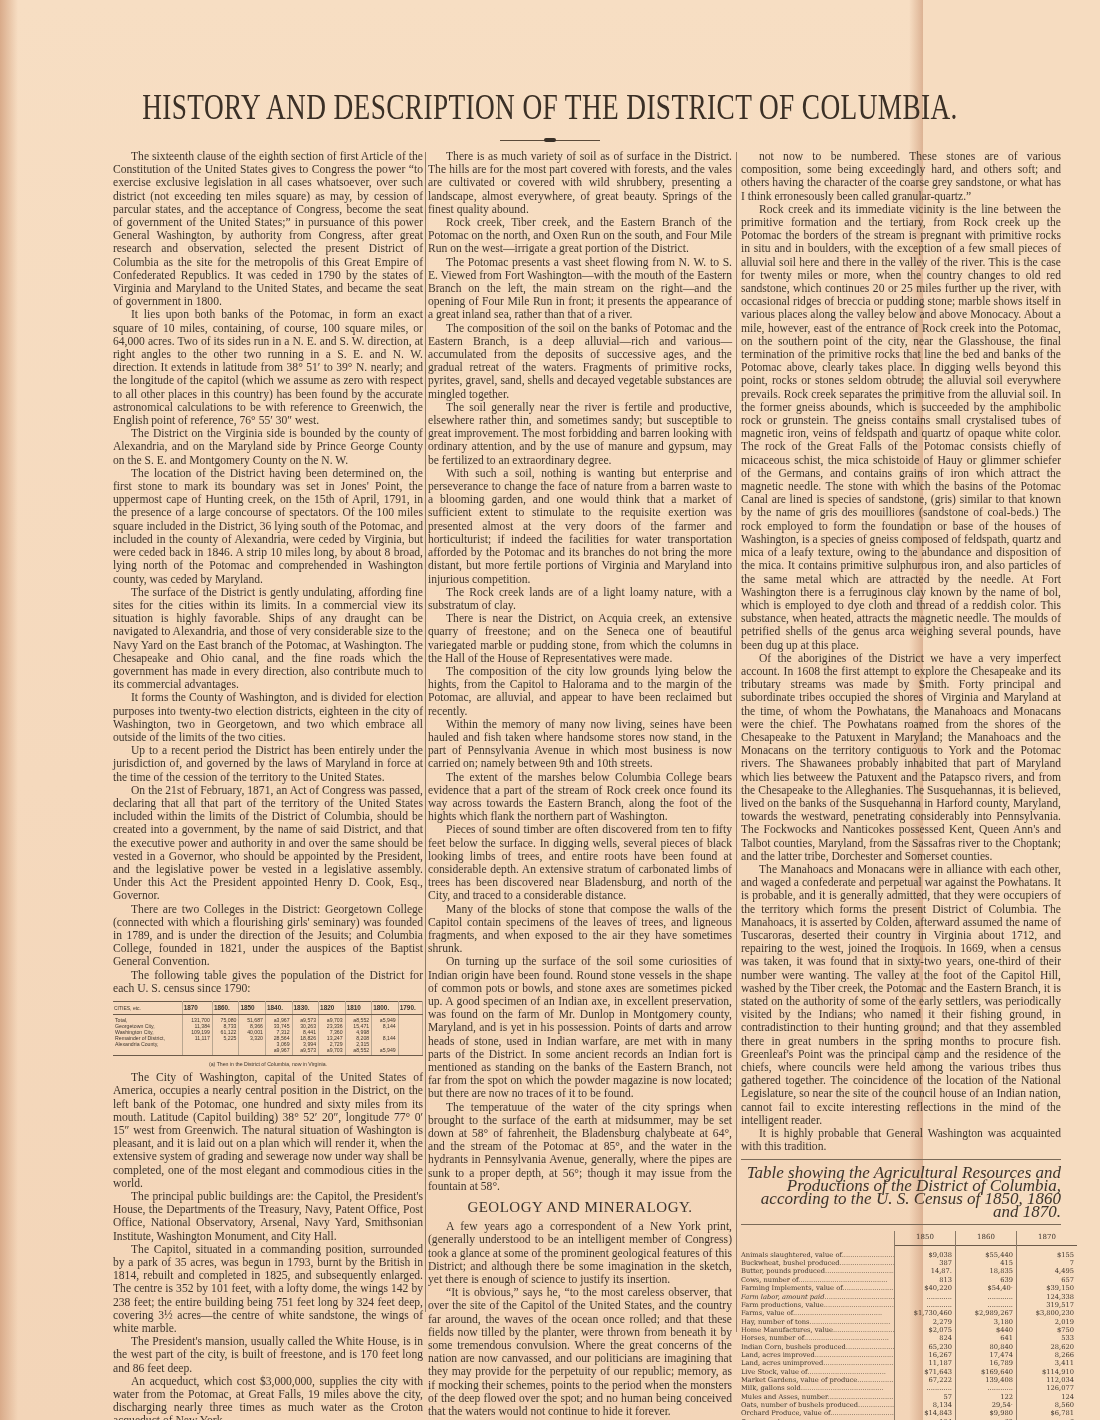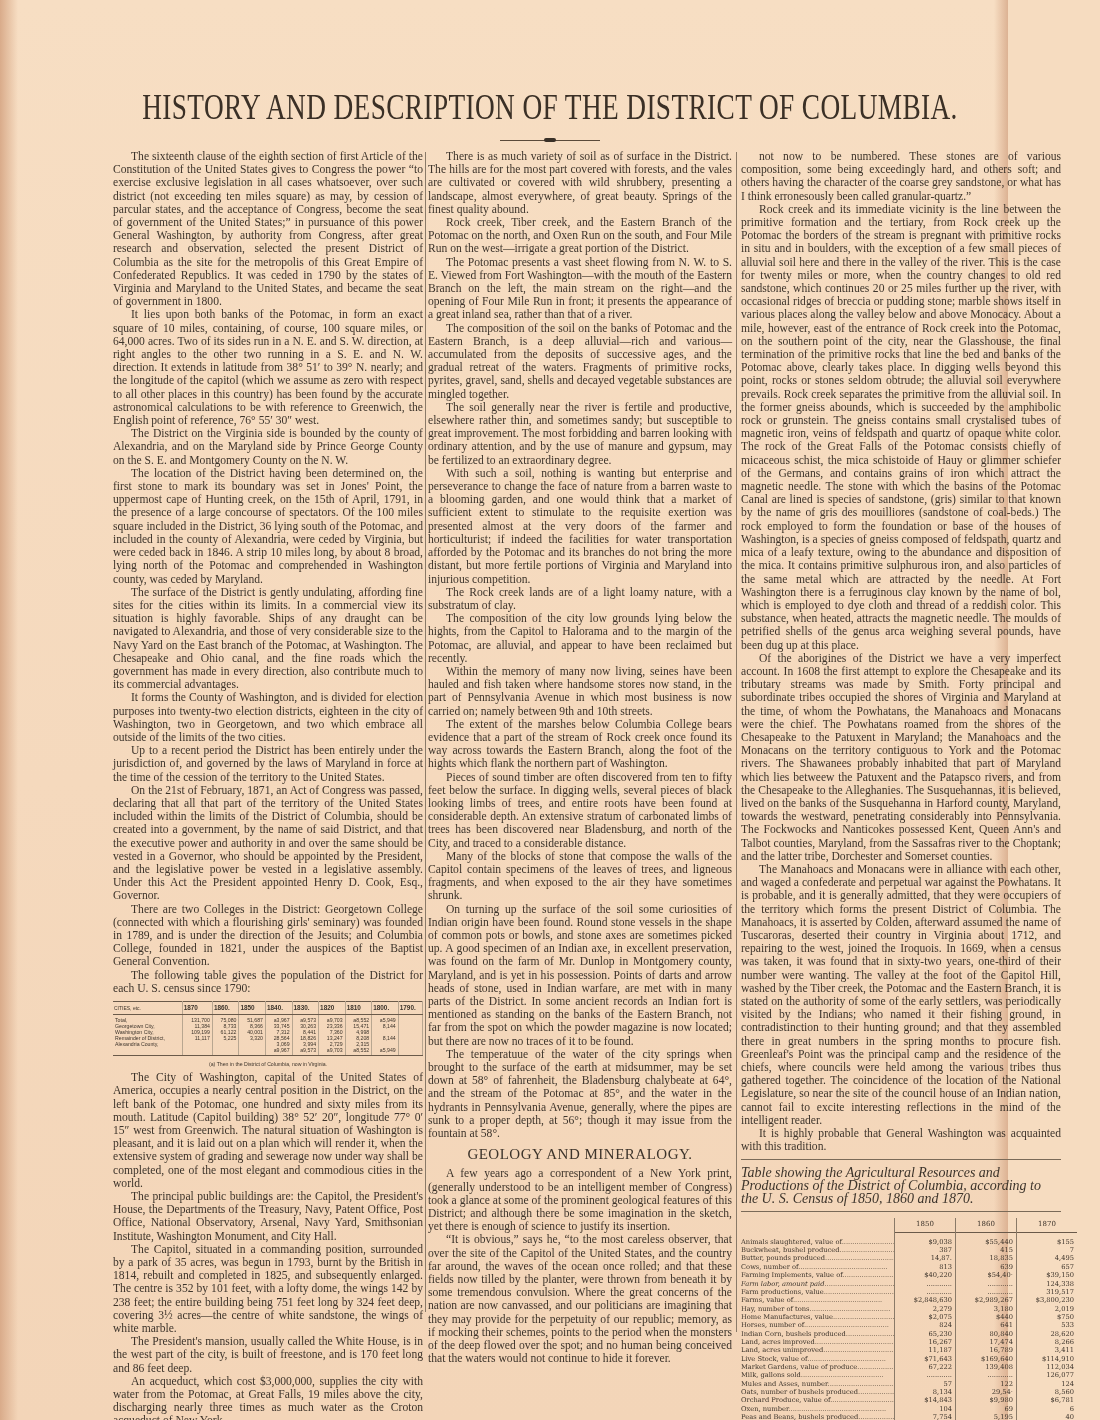--- a/index.html
+++ b/index.html
@@ -1,18 +1,18 @@
 <!DOCTYPE html>
 <html><head>
 <meta charset="utf-8">
 <style>
   html,body{margin:0;padding:0;}
   body{width:1100px;height:1420px;background:#f6dcc0;position:relative;overflow:hidden;
        font-family:"Liberation Serif","DejaVu Serif",serif;color:#3a3128;}
-  .page{position:absolute;left:0;top:0;width:1008px;height:1420px;
+  .page{position:absolute;left:0;top:0;width:923px;height:1420px;
         background:linear-gradient(180deg,#f7dec3 0%,#f5d9bd 55%,#f3d5b8 100%);}
   .title{position:absolute;top:88px;left:0;width:1100px;text-align:center;
          font-family:"Liberation Serif","DejaVu Serif",serif;font-size:35px;letter-spacing:0.5px;
          color:#3b3026;transform:scaleX(0.78);transform-origin:center;white-space:nowrap;}
   .ornament{position:absolute;top:138px;left:500px;width:100px;height:4px;}
   .ornament .line{position:absolute;top:1.5px;left:0;width:100px;height:1px;background:#5a4a3a;}
   .ornament .dia{position:absolute;top:0;left:44px;width:12px;height:4px;background:#3a3128;border-radius:2px;}
   .col{position:absolute;top:150px;font-size:11.6px;line-height:13.2px;text-align:justify;color:#3d342b;}
   .c1{left:113px;width:310px;}
   .c2{left:428px;width:304px;}
@@ -22,21 +22,21 @@
   .sec{text-align:center;text-indent:0 !important;font-size:15px;letter-spacing:0.5px;margin:8px 0 6px 0 !important;}
   
   .pop{margin:6px 0 2px 0;width:100%;border-collapse:collapse;font-family:"Liberation Sans","DejaVu Sans",sans-serif;font-size:5.2px;line-height:6px;}
   .pop th{font-weight:bold;font-size:6.4px;border-bottom:1px solid #6a5a4a;border-top:1.5px solid #6a5a4a;padding:3px 1px;border-right:1px solid #b8a690;}
   .pop th:first-child{font-size:5px;font-weight:normal;}
   .pop td{text-align:right;padding:2px 2px;vertical-align:top;border-right:1px solid #b8a690;white-space:pre-line;}
   .pop td:first-child{text-align:left;white-space:pre-line;}
   .pop tr.data td{border-bottom:1.5px solid #6a5a4a;}
   .popnote{font-family:"Liberation Sans","DejaVu Sans",sans-serif;font-size:5.2px;text-align:center;margin:4px 0 8px 0;text-indent:0 !important;}
   
-  .agcap{font-style:italic;text-align:left;text-indent:0 !important;font-size:14px;line-height:13px;margin-top:6px !important;}
+  .agcap{font-style:italic;text-align:right;text-indent:0 !important;font-size:17px;line-height:13px;margin-top:6px !important;}
   .hr{height:1px;background:#7a6a58;margin:6px 0;}
   .ag{width:100%;border-collapse:collapse;font-family:"DejaVu Serif",serif;font-size:6.7px;line-height:8.35px;}
   .ag th{font-weight:normal;font-size:7px;padding:2px 0 5px 0;text-align:center;border-left:1px solid #8a7a68;}
   .ag th span{display:inline-block;width:60px;border-bottom:1px solid #6a5a4a;padding-bottom:3px;}
   .ag th:first-child{border-left:none;}
   .ag td{padding:0 3px;text-align:right;border-left:1px solid #8a7a68;white-space:nowrap;}
   .ag td.lbl{text-align:left;border-left:none;padding-left:0;}
   .ag td.lbl .dots{color:#6a5a4a;}
   .edge-l{position:absolute;left:0;top:0;width:18px;height:1420px;background:linear-gradient(90deg,#d9ab8a,transparent);}
   .edge-r{position:absolute;right:0;top:0;width:14px;height:1420px;background:linear-gradient(270deg,#dcb293,transparent);}
@@ -150,20 +150,21 @@
 
   <div class="col c2">
     <div id="c2-pre">
         <p>There is as much variety of soil as of surface in the District. The hills are for the most part covered with forests, and the vales are cultivated or covered with wild shrubbery, presenting a landscape, almost everywhere, of great beauty. Springs of the finest quality abound.</p>
         <p>Rock creek, Tiber creek, and the Eastern Branch of the Potomac on the north, and Oxen Run on the south, and Four Mile Run on the west—irrigate a great portion of the District.</p>
         <p>The Potomac presents a vast sheet flowing from N. W. to S. E. Viewed from Fort Washington—with the mouth of the Eastern Branch on the left, the main stream on the right—and the opening of Four Mile Run in front; it presents the appearance of a great inland sea, rather than that of a river.</p>
         <p>The composition of the soil on the banks of Potomac and the Eastern Branch, is a deep alluvial—rich and various—accumulated from the deposits of successive ages, and the gradual retreat of the waters. Fragments of primitive rocks, pyrites, gravel, sand, shells and decayed vegetable substances are mingled together.</p>
         <p>The soil generally near the river is fertile and productive, elsewhere rather thin, and sometimes sandy; but susceptible to great improvement. The most forbidding and barren looking with ordinary attention, and by the use of manure and gypsum, may be fertilized to an extraordinary degree.</p>
         <p>With such a soil, nothing is wanting but enterprise and perseverance to change the face of nature from a barren waste to a blooming garden, and one would think that a market of sufficient extent to stimulate to the requisite exertion was presented almost at the very doors of the farmer and horticulturist; if indeed the facilities for water transportation afforded by the Potomac and its branches do not bring the more distant, but more fertile portions of Virginia and Maryland into injurious competition.</p>
         <p>The Rock creek lands are of a light loamy nature, with a substratum of clay.</p>
+        <p>There is near the District, on Acquia creek, an extensive quarry of freestone; and on the Seneca one of beautiful variegated marble or pudding stone, from which the columns in the Hall of the House of Representatives were made.</p>
         <p>The composition of the city low grounds lying below the hights, from the Capitol to Halorama and to the margin of the Potomac, are alluvial, and appear to have been reclaimed but recently.</p>
         <p>Within the memory of many now living, seines have been hauled and fish taken where handsome stores now stand, in the part of Pennsylvania Avenue in which most business is now carried on; namely between 9th and 10th streets.</p>
         <p>The extent of the marshes below Columbia College bears evidence that a part of the stream of Rock creek once found its way across towards the Eastern Branch, along the foot of the hights which flank the northern part of Washington.</p>
         <p>Pieces of sound timber are often discovered from ten to fifty feet below the surface. In digging wells, several pieces of black looking limbs of trees, and entire roots have been found at considerable depth. An extensive stratum of carbonated limbs of trees has been discovered near Bladensburg, and north of the City, and traced to a considerable distance.</p>
         <p>Many of the blocks of stone that compose the walls of the Capitol contain specimens of the leaves of trees, and ligneous fragments, and when exposed to the air they have sometimes shrunk.</p>
         <p>On turning up the surface of the soil some curiosities of Indian origin have been found. Round stone vessels in the shape of common pots or bowls, and stone axes are sometimes picked up. A good specimen of an Indian axe, in excellent preservation, was found on the farm of Mr. Dunlop in Montgomery county, Maryland, and is yet in his possession. Points of darts and arrow heads of stone, used in Indian warfare, are met with in many parts of the District. In some ancient records an Indian fort is mentioned as standing on the banks of the Eastern Branch, not far from the spot on which the powder magazine is now located; but there are now no traces of it to be found.</p>
         <p>The temperatuue of the water of the city springs when brought to the surface of the earth at midsummer, may be set down at 58° of fahrenheit, the Bladensburg chalybeate at 64°, and the stream of the Potomac at 85°, and the water in the hydrants in Pennsylvania Avenue, generally, where the pipes are sunk to a proper depth, at 56°; though it may issue from the fountain at 58°.</p>
       </div>
     <p class="sec">GEOLOGY AND MINERALOGY.</p>
     <div id="c2-post">
@@ -230,21 +231,21 @@
             <td>124,338</td>
           </tr>
           <tr>
             <td class="lbl" style="overflow: hidden; max-width: 150px;"><span>Farm productions, value</span><span class="dots">.................................</span></td>
             <td>............</td>
             <td>............</td>
             <td>319,517</td>
           </tr>
           <tr>
             <td class="lbl" style="overflow: hidden; max-width: 150px;"><span>Farms, value of</span><span class="dots">..........................................</span></td>
-            <td>$2,848,630</td>
+            <td>$1,730,460</td>
             <td>$2,989,267</td>
             <td>$3,800,230</td>
           </tr>
           <tr>
             <td class="lbl" style="overflow: hidden; max-width: 150px;"><span>Hay, number of tons</span><span class="dots">......................................</span></td>
             <td>2,279</td>
             <td>3,180</td>
             <td>2,019</td>
           </tr>
           <tr>

